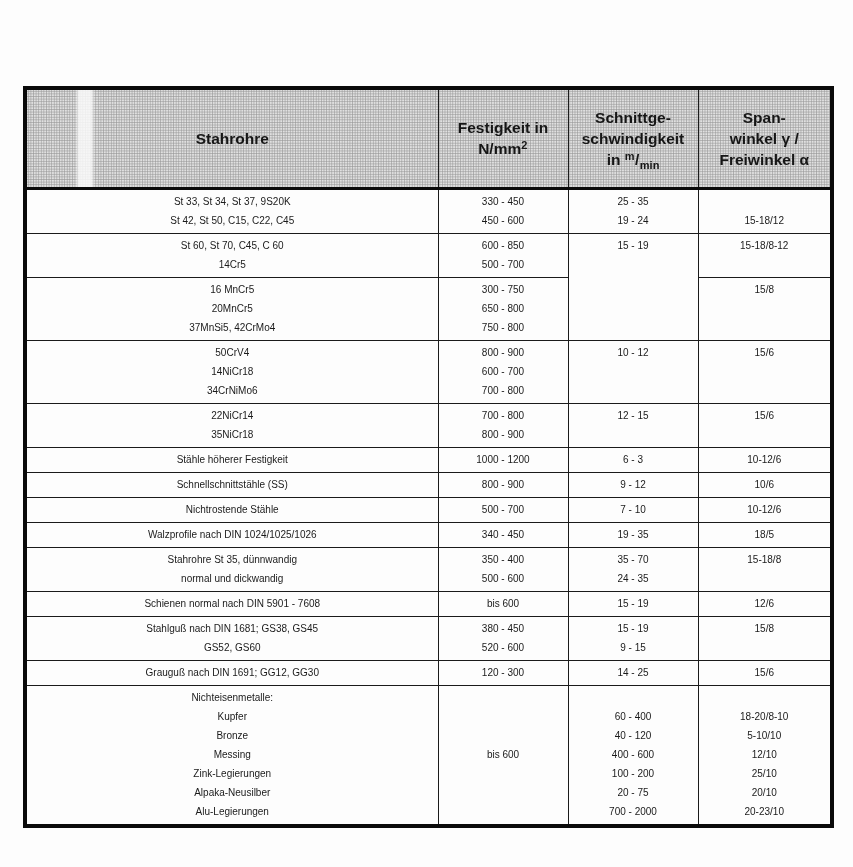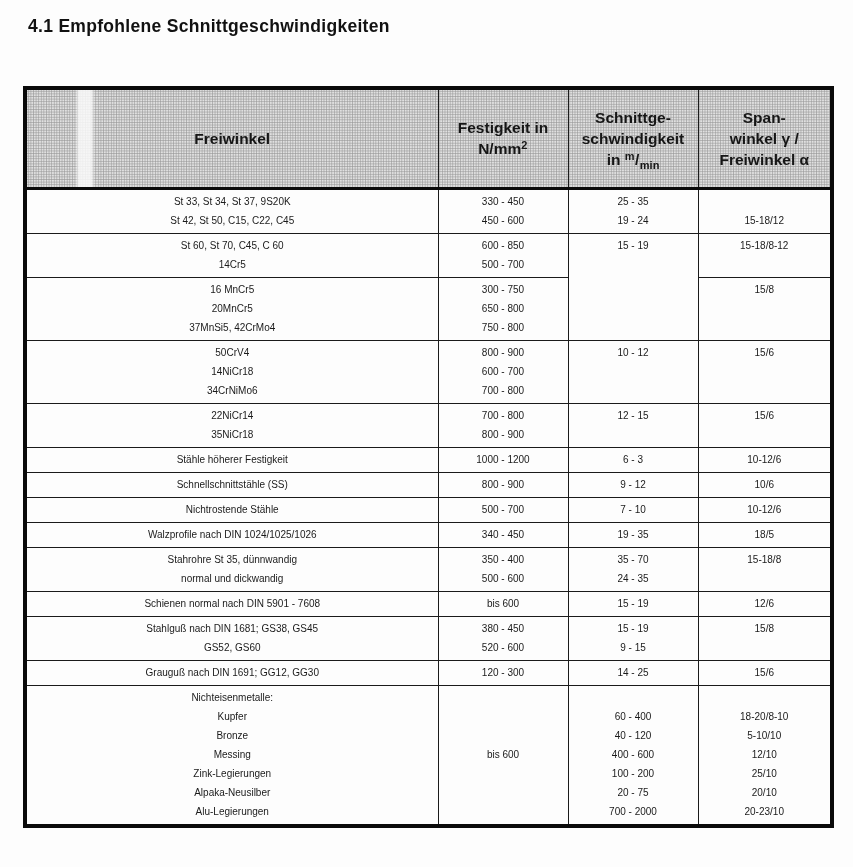--- a/index.html
+++ b/index.html
@@ -59,33 +59,32 @@
   sup { font-size: 11px; line-height: 0; vertical-align: 5px; }
   sub { font-size: 11px; line-height: 0; vertical-align: -4px; }
   .unit-frac sup { margin-right: 0.5px; }
   .unit-frac sub { margin-left: 0.5px; text-align: center; }
 </style>
 </head>
 <body>
 
 <div class="page">
 
-  <div class="title">4.1 Empfohlene Schnittgeschwindigkeiten</div>
 
   <table class="cut-table">
     <colgroup>
       <col style="width:413px">
       <col style="width:130px">
       <col style="width:130px">
       <col style="width:134px">
     </colgroup>
     <thead>
       <tr>
         <th class="col-werkstoff">
-          <div class="hline">Freiwinkel</div>
+          <div class="hline">Stahrohre</div>
         </th>
         <th>
           <div class="hline">Festigkeit in</div>
           <div class="hline unit-frac"><span>N/mm</span><sup>2</sup></div>
         </th>
         <th>
           <div class="hline">Schnittge-</div>
           <div class="hline">schwindigkeit</div>
           <div class="hline unit-frac"><span>in</span>&nbsp;<sup>m</sup><span>/</span><sub>min</sub></div>
         </th>

